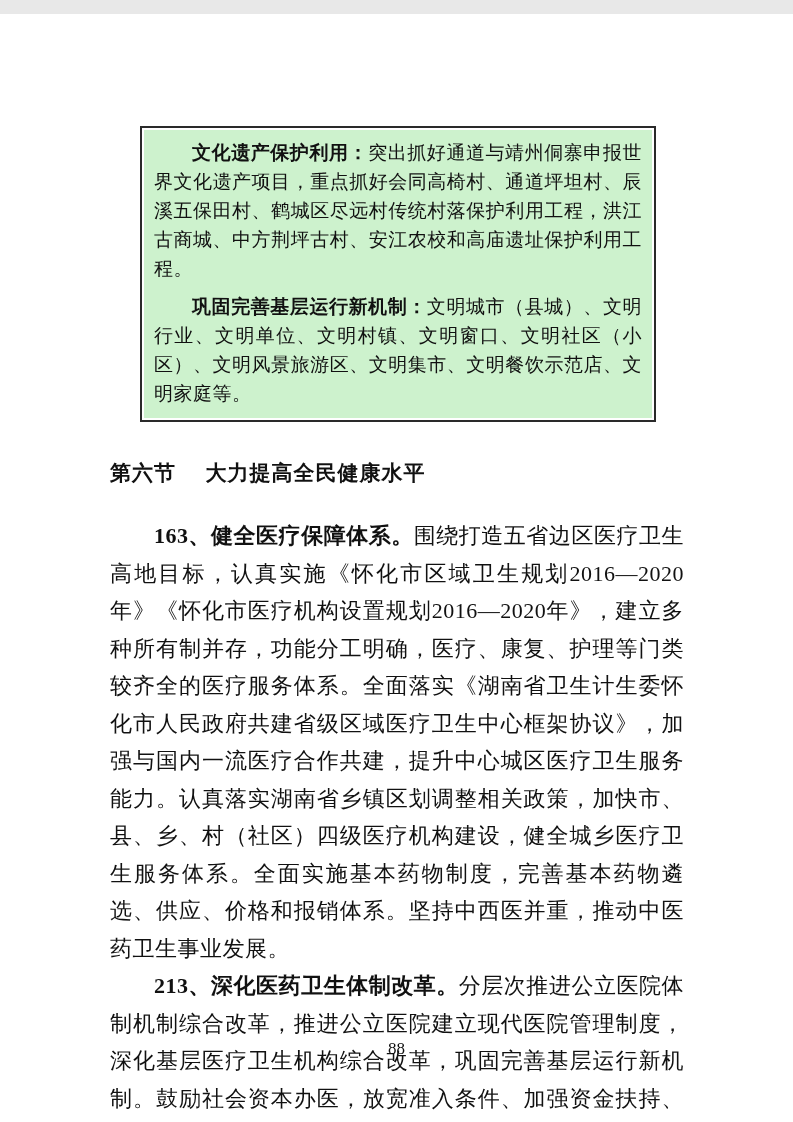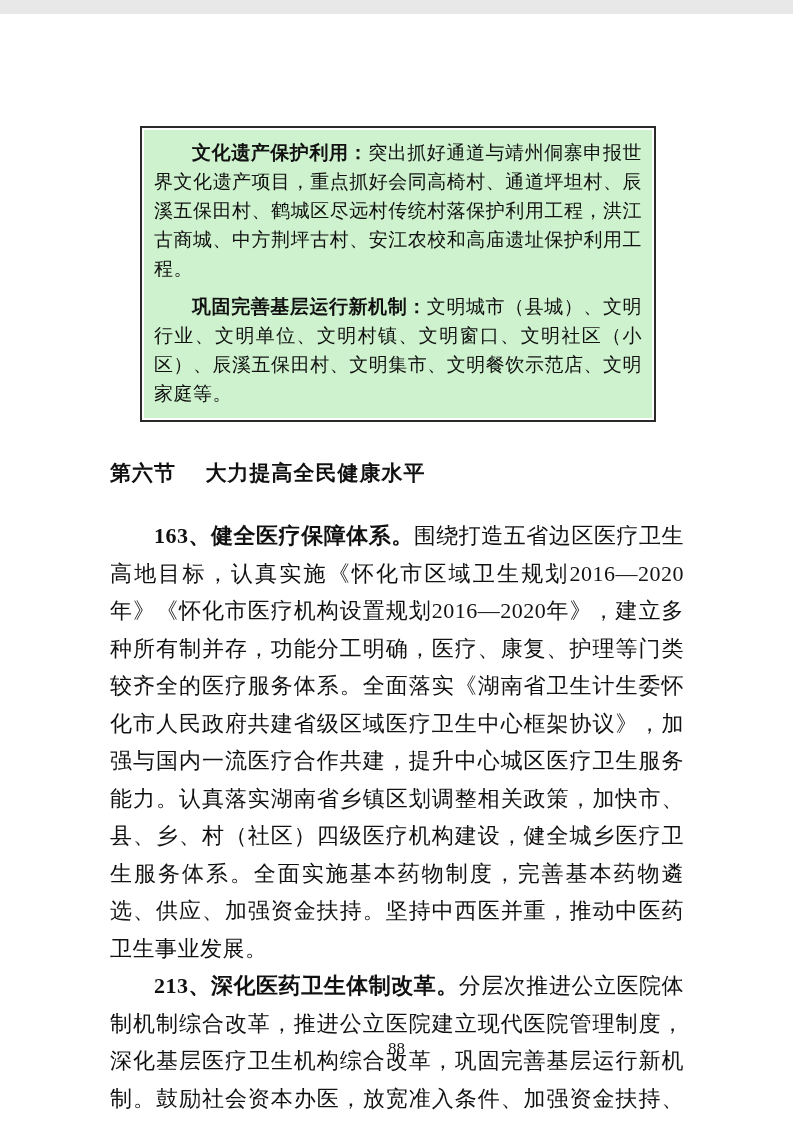--- a/index.html
+++ b/index.html
@@ -78,27 +78,27 @@
 </style>
 </head>
 <body>
 
 <div class="page">
   <div class="content">
 
     <div class="highlight-box">
       <div class="highlight-box-inner">
         <p class="box-para"><span class="box-lead">文化遗产保护利用：</span><span class="box-body">突出抓好通道与靖州侗寨申报世界文化遗产项目，重点抓好会同高椅村、通道坪坦村、辰溪五保田村、鹤城区尽远村传统村落保护利用工程，洪江古商城、中方荆坪古村、安江农校和高庙遗址保护利用工程。</span></p>
-        <p class="box-para"><span class="box-lead">巩固完善基层运行新机制：</span><span class="box-body">文明城市（县城）、文明行业、文明单位、文明村镇、文明窗口、文明社区（小区）、辰溪五保田村、文明集市、文明餐饮示范店、文明家庭等。</span></p>
+        <p class="box-para"><span class="box-lead">巩固完善基层运行新机制：</span><span class="box-body">文明城市（县城）、文明行业、文明单位、文明村镇、文明窗口、文明社区（小区）、文明风景旅游区、文明集市、文明餐饮示范店、文明家庭等。</span></p>
       </div>
     </div>
 
     <h2 class="section-heading"><span>第六节</span><span class="heading-gap"></span><span>大力提高全民健康水平</span></h2>
 
     <div class="body-block">
-      <p class="body-para"><span class="para-lead">163、健全医疗保障体系。</span><span class="para-body">围绕打造五省边区医疗卫生高地目标，认真实施《怀化市区域卫生规划2016—2020年》《怀化市医疗机构设置规划2016—2020年》，建立多种所有制并存，功能分工明确，医疗、康复、护理等门类较齐全的医疗服务体系。全面落实《湖南省卫生计生委怀化市人民政府共建省级区域医疗卫生中心框架协议》，加强与国内一流医疗合作共建，提升中心城区医疗卫生服务能力。认真落实湖南省乡镇区划调整相关政策，加快市、县、乡、村（社区）四级医疗机构建设，健全城乡医疗卫生服务体系。全面实施基本药物制度，完善基本药物遴选、供应、加强资金扶持。坚持中西医并重，推动中医药卫生事业发展。</span></p>
+      <p class="body-para"><span class="para-lead">163、健全医疗保障体系。</span><span class="para-body">围绕打造五省边区医疗卫生高地目标，认真实施《怀化市区域卫生规划2016—2020年》《怀化市医疗机构设置规划2016—2020年》，建立多种所有制并存，功能分工明确，医疗、康复、护理等门类较齐全的医疗服务体系。全面落实《湖南省卫生计生委怀化市人民政府共建省级区域医疗卫生中心框架协议》，加强与国内一流医疗合作共建，提升中心城区医疗卫生服务能力。认真落实湖南省乡镇区划调整相关政策，加快市、县、乡、村（社区）四级医疗机构建设，健全城乡医疗卫生服务体系。全面实施基本药物制度，完善基本药物遴选、供应、价格和报销体系。坚持中西医并重，推动中医药卫生事业发展。</span></p>
       <p class="body-para"><span class="para-lead">213、深化医药卫生体制改革。</span><span class="para-body">分层次推进公立医院体制机制综合改革，推进公立医院建立现代医院管理制度，深化基层医疗卫生机构综合改革，巩固完善基层运行新机制。鼓励社会资本办医，放宽准入条件、加强资金扶持、促进人才流动、</span></p>
     </div>
 
   </div>
 
   <div class="page-number">88</div>
 </div>
 
 </body></html>

